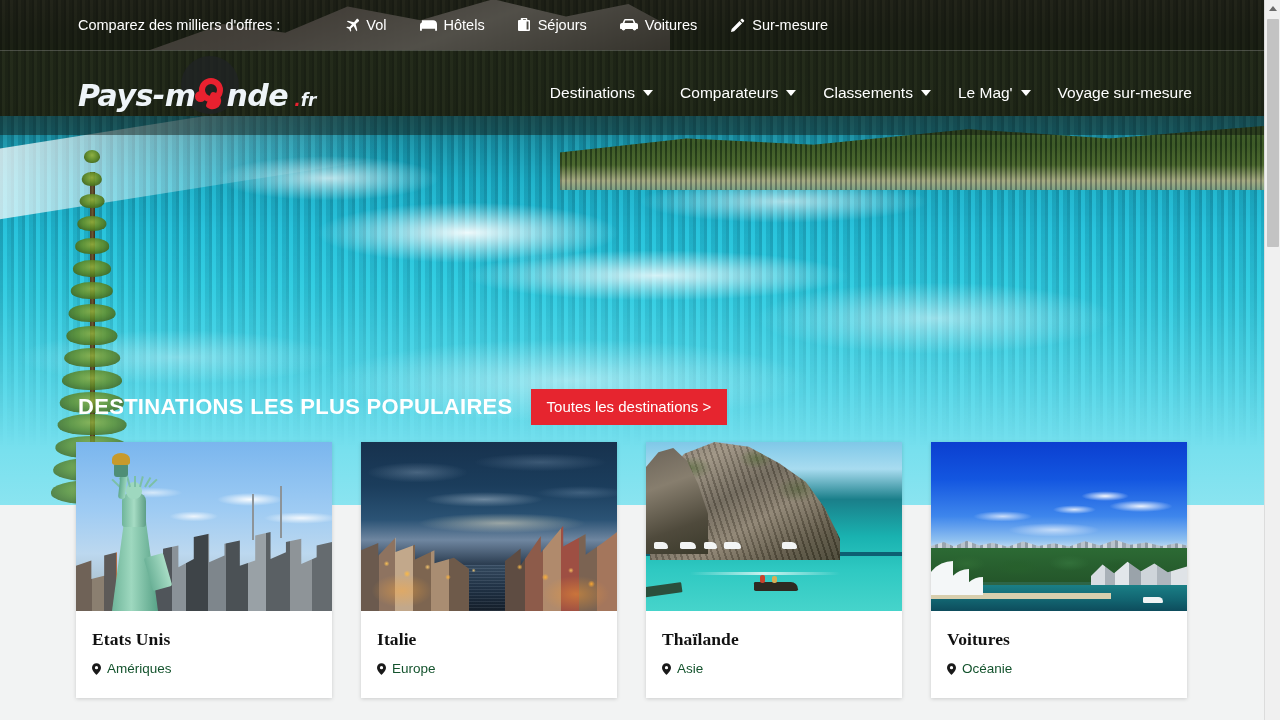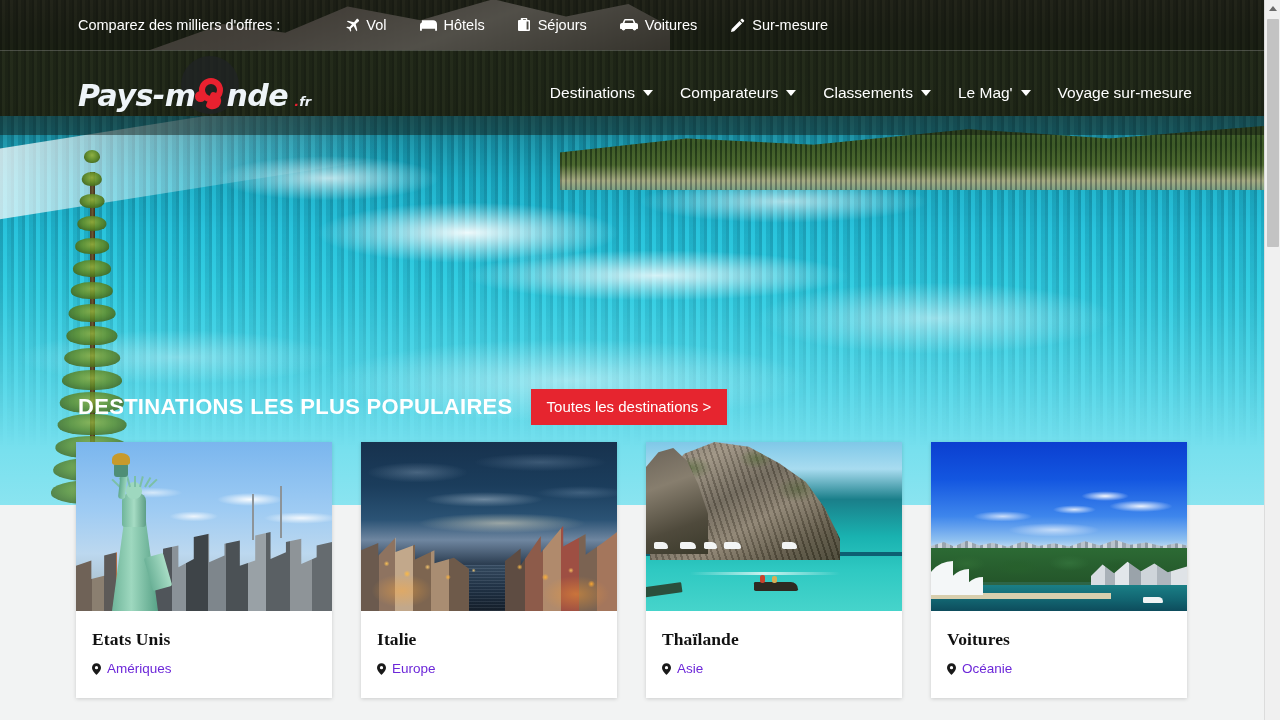--- a/index.html
+++ b/index.html
@@ -159,21 +159,21 @@
   .logo-o .tail {
     position:absolute; left:12px; top:17px; width:13px; height:17px;
     background:#e8212f; border-radius:3px 9px 9px 3px;
     transform:rotate(22deg);
   }
   .logo-o .dot {
     position:absolute; left:-1px; top:15px; width:11px; height:11px;
     border-radius:50%; background:#e8212f;
   }
   .logo-fr {
-    position:relative; font-size:13px; font-style:italic; font-weight:bold;
+    position:relative; font-size:17px; font-style:italic; font-weight:bold;
     color:#eef4f8; margin-left:6px; font-family:"DejaVu Sans", sans-serif;
   }
   .logo-fr .dot-red { color:#e8212f; }
 
   
   .mainnav { display:flex; align-items:center; margin-left:auto; margin-right:72px; }
   .nav-item {
     display:flex; align-items:center; gap:8px; color:#fff;
     font-size:15.5px; text-decoration:none; margin-left:27px;
     white-space:nowrap; cursor:pointer;
@@ -204,21 +204,21 @@
     display:flex; gap:29px;
   }
   .card {
     width:256px; background:#fff;
     box-shadow:0 1px 4px rgba(0,0,0,.16);
   }
   .card-img { width:256px; height:169px; position:relative; overflow:hidden; }
   .card-body { padding:18px 16px 22px; }
   .card-title { font-size:17.5px; font-weight:bold; color:#111; letter-spacing:.1px;font-family:Liberation Serif, serif; }
   .card-region {
-    margin-top:11px; font-size:13.5px; color:#6d28d9;
+    margin-top:11px; font-size:13.5px; color:#14532d;
     display:flex; align-items:center; gap:6px;
   }
   .pin { fill:#1a1a1a; display:block; }
 
   
   .img-usa {
     background:linear-gradient(180deg,#7ab6ee 0%,#9ecbf3 40%,#bcd8ef 66%,#9fb0b6 100%);
   }
   .img-usa .sky-cloud {
     position:absolute; inset:0;

